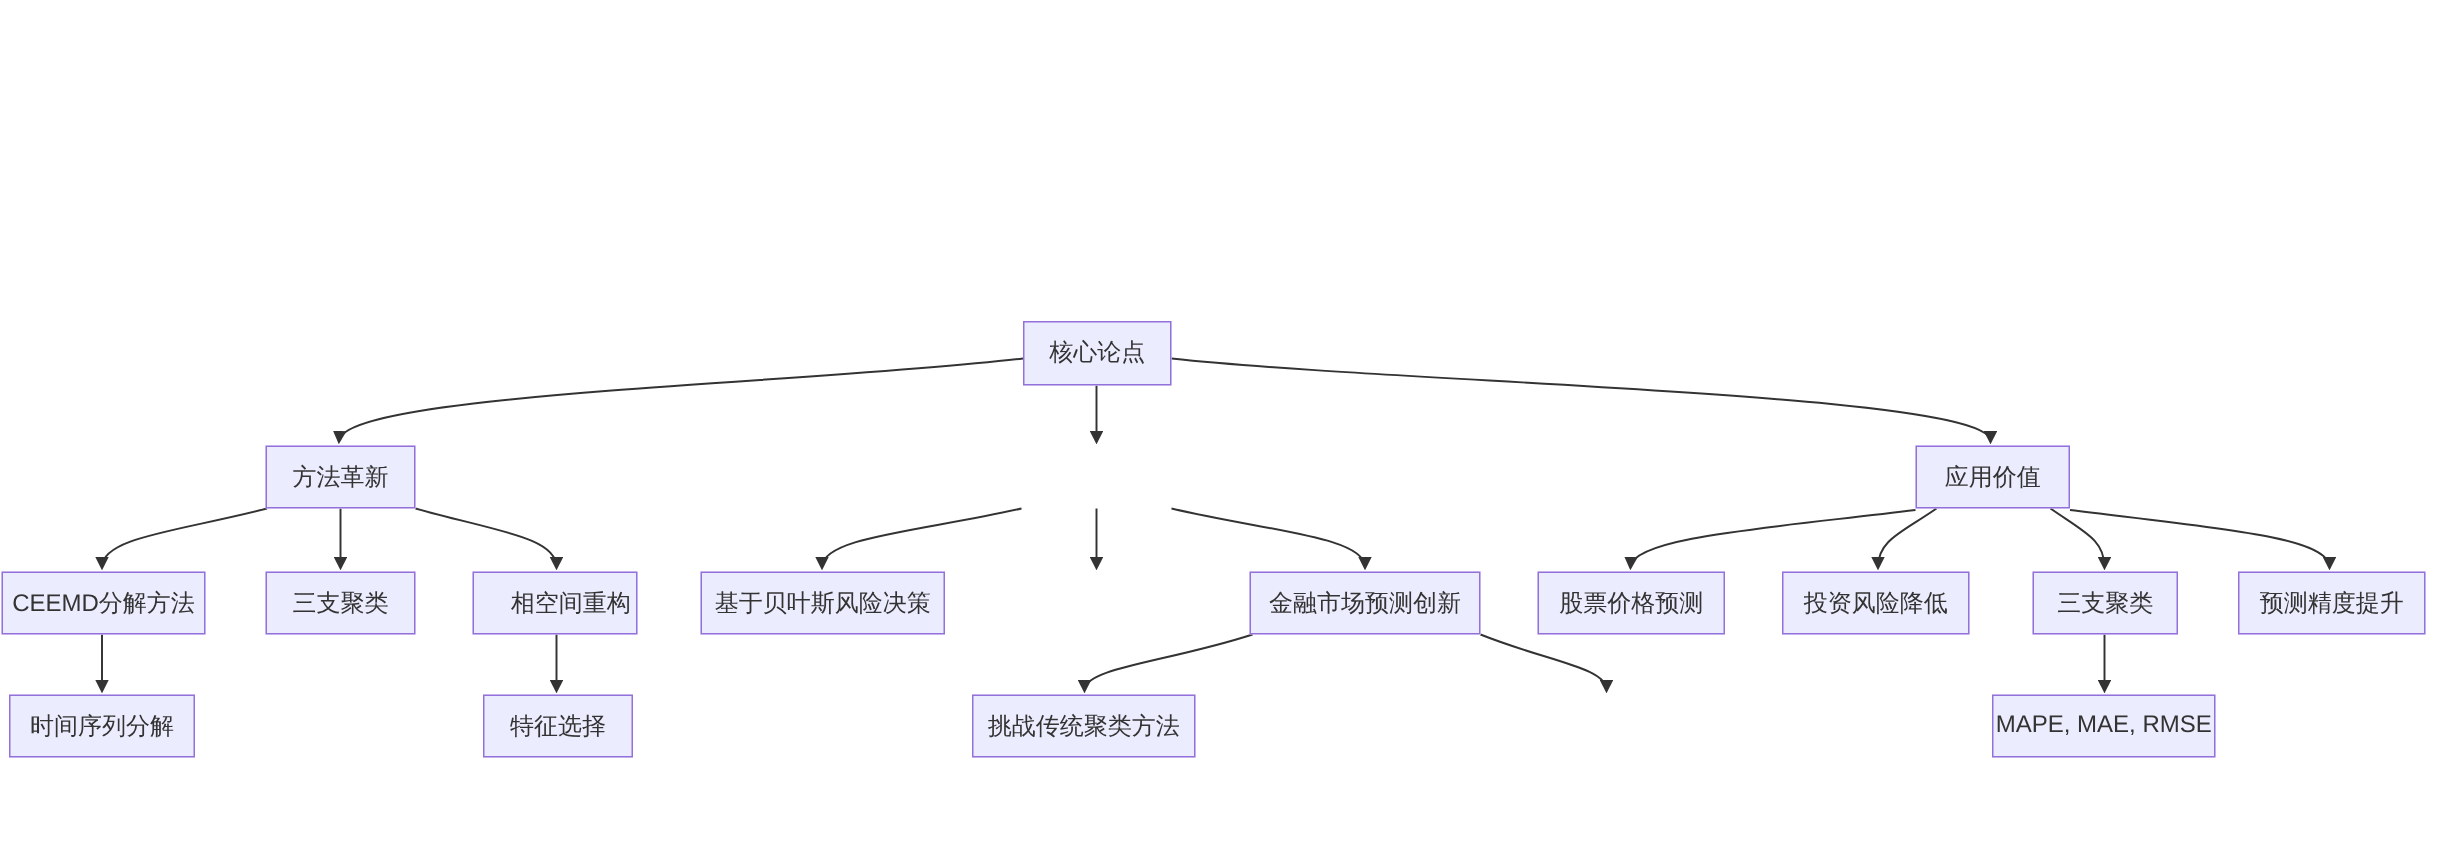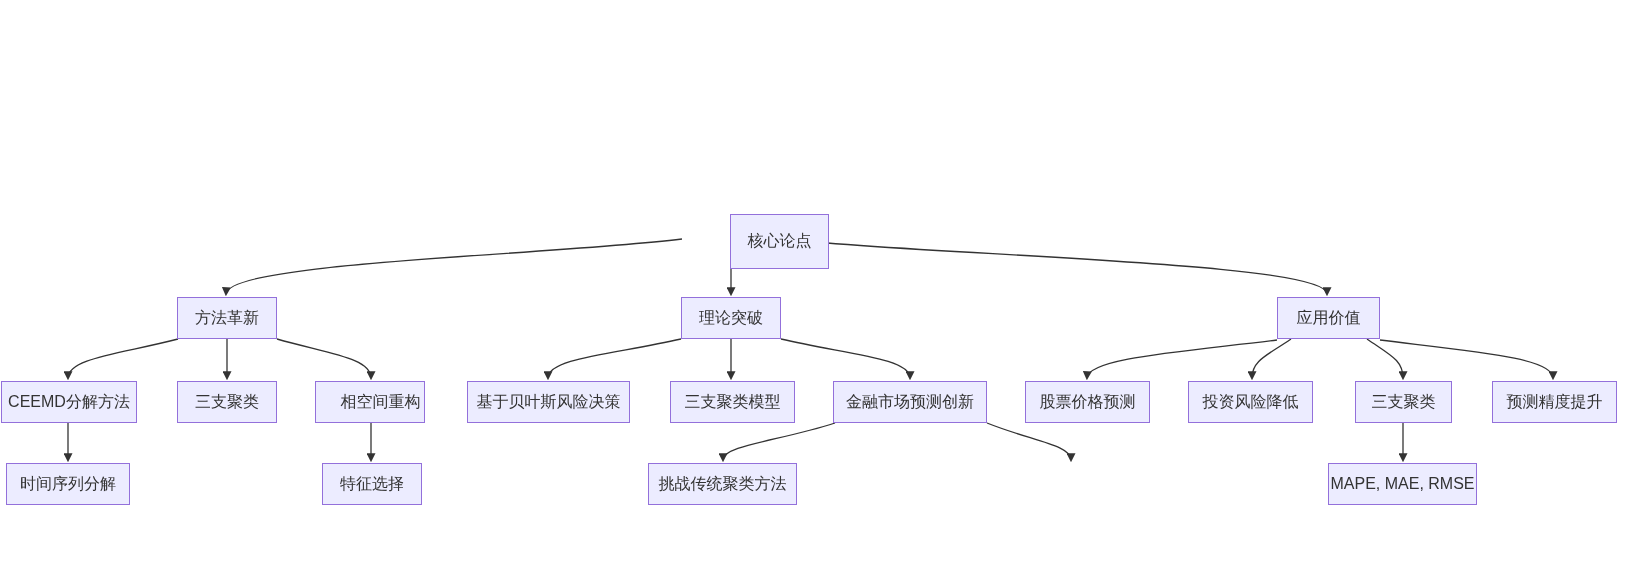--- a/index.html
+++ b/index.html
@@ -33,21 +33,21 @@
     background: var(--node-fill, #ECECFF);
     border: 1px solid var(--node-border, #9370DB);
     display: flex;
     align-items: center;
     justify-content: center;
     font-size: 16px;
     color: var(--node-text, #333333);
     white-space: nowrap;
     text-align: center;
   }
-  .node.root { height: 55px; margin-left: 48px; }
+  .node.root { height: 43px; }
 </style>
 </head>
 <body>
 
 <div class="canvas">
 
   <svg class="edge-layer" viewBox="0 0 1628 576" xmlns="http://www.w3.org/2000/svg">
     <defs>
       <marker id="arrow" markerUnits="userSpaceOnUse" markerWidth="9" markerHeight="9" viewBox="0 0 10 10" refX="7.5" refY="5" orient="auto">
         <path d="M0,0 L10,5 L0,10 Z" fill="currentColor"></path>
@@ -69,28 +69,26 @@
     <path class="edge" d="M68,423 L68,460" marker-end="url(#arrow)"></path>
     <path class="edge" d="M371,423 L371,460" marker-end="url(#arrow)"></path>
     <path class="edge" d="M835,423 C780,441 723,445 723,460" marker-end="url(#arrow)"></path>
     <path class="edge" d="M987,423 C1032,441 1071,445 1071,460" marker-end="url(#arrow)"></path>
     <path class="edge" d="M1403,423 L1403,460" marker-end="url(#arrow)"></path>
   </svg>
 
   <div class="node root" style="left:682px; top:214px; width:99px;">核心论点</div>
 
   <div class="node" style="left:177px; top:297px; width:100px;">方法革新</div>
-  <div class="node" style="left:681px; top:297px; width:100px;">理论突破</div>
   <div class="node" style="left:1277px; top:297px; width:103px;">应用价值</div>
 
   <div class="node" style="left:1px; top:381px; width:136px;">CEEMD分解方法</div>
   <div class="node" style="left:177px; top:381px; width:100px;">三支聚类</div>
   <div class="node" style="left:315px; top:381px; width:110px;padding-left:21px;">相空间重构</div>
   <div class="node" style="left:467px; top:381px; width:163px;">基于贝叶斯风险决策</div>
-  <div class="node" style="left:670px; top:381px; width:125px;">三支聚类模型</div>
   <div class="node" style="left:833px; top:381px; width:154px;">金融市场预测创新</div>
   <div class="node" style="left:1025px; top:381px; width:125px;">股票价格预测</div>
   <div class="node" style="left:1188px; top:381px; width:125px;">投资风险降低</div>
   <div class="node" style="left:1355px; top:381px; width:97px;">三支聚类</div>
   <div class="node" style="left:1492px; top:381px; width:125px;">预测精度提升</div>
 
   <div class="node" style="left:6px; top:463px; width:124px;">时间序列分解</div>
   <div class="node" style="left:322px; top:463px; width:100px;">特征选择</div>
   <div class="node" style="left:648px; top:463px; width:149px;">挑战传统聚类方法</div>
   <div class="node" style="left:1328px; top:463px; width:149px;">MAPE, MAE, RMSE</div>

